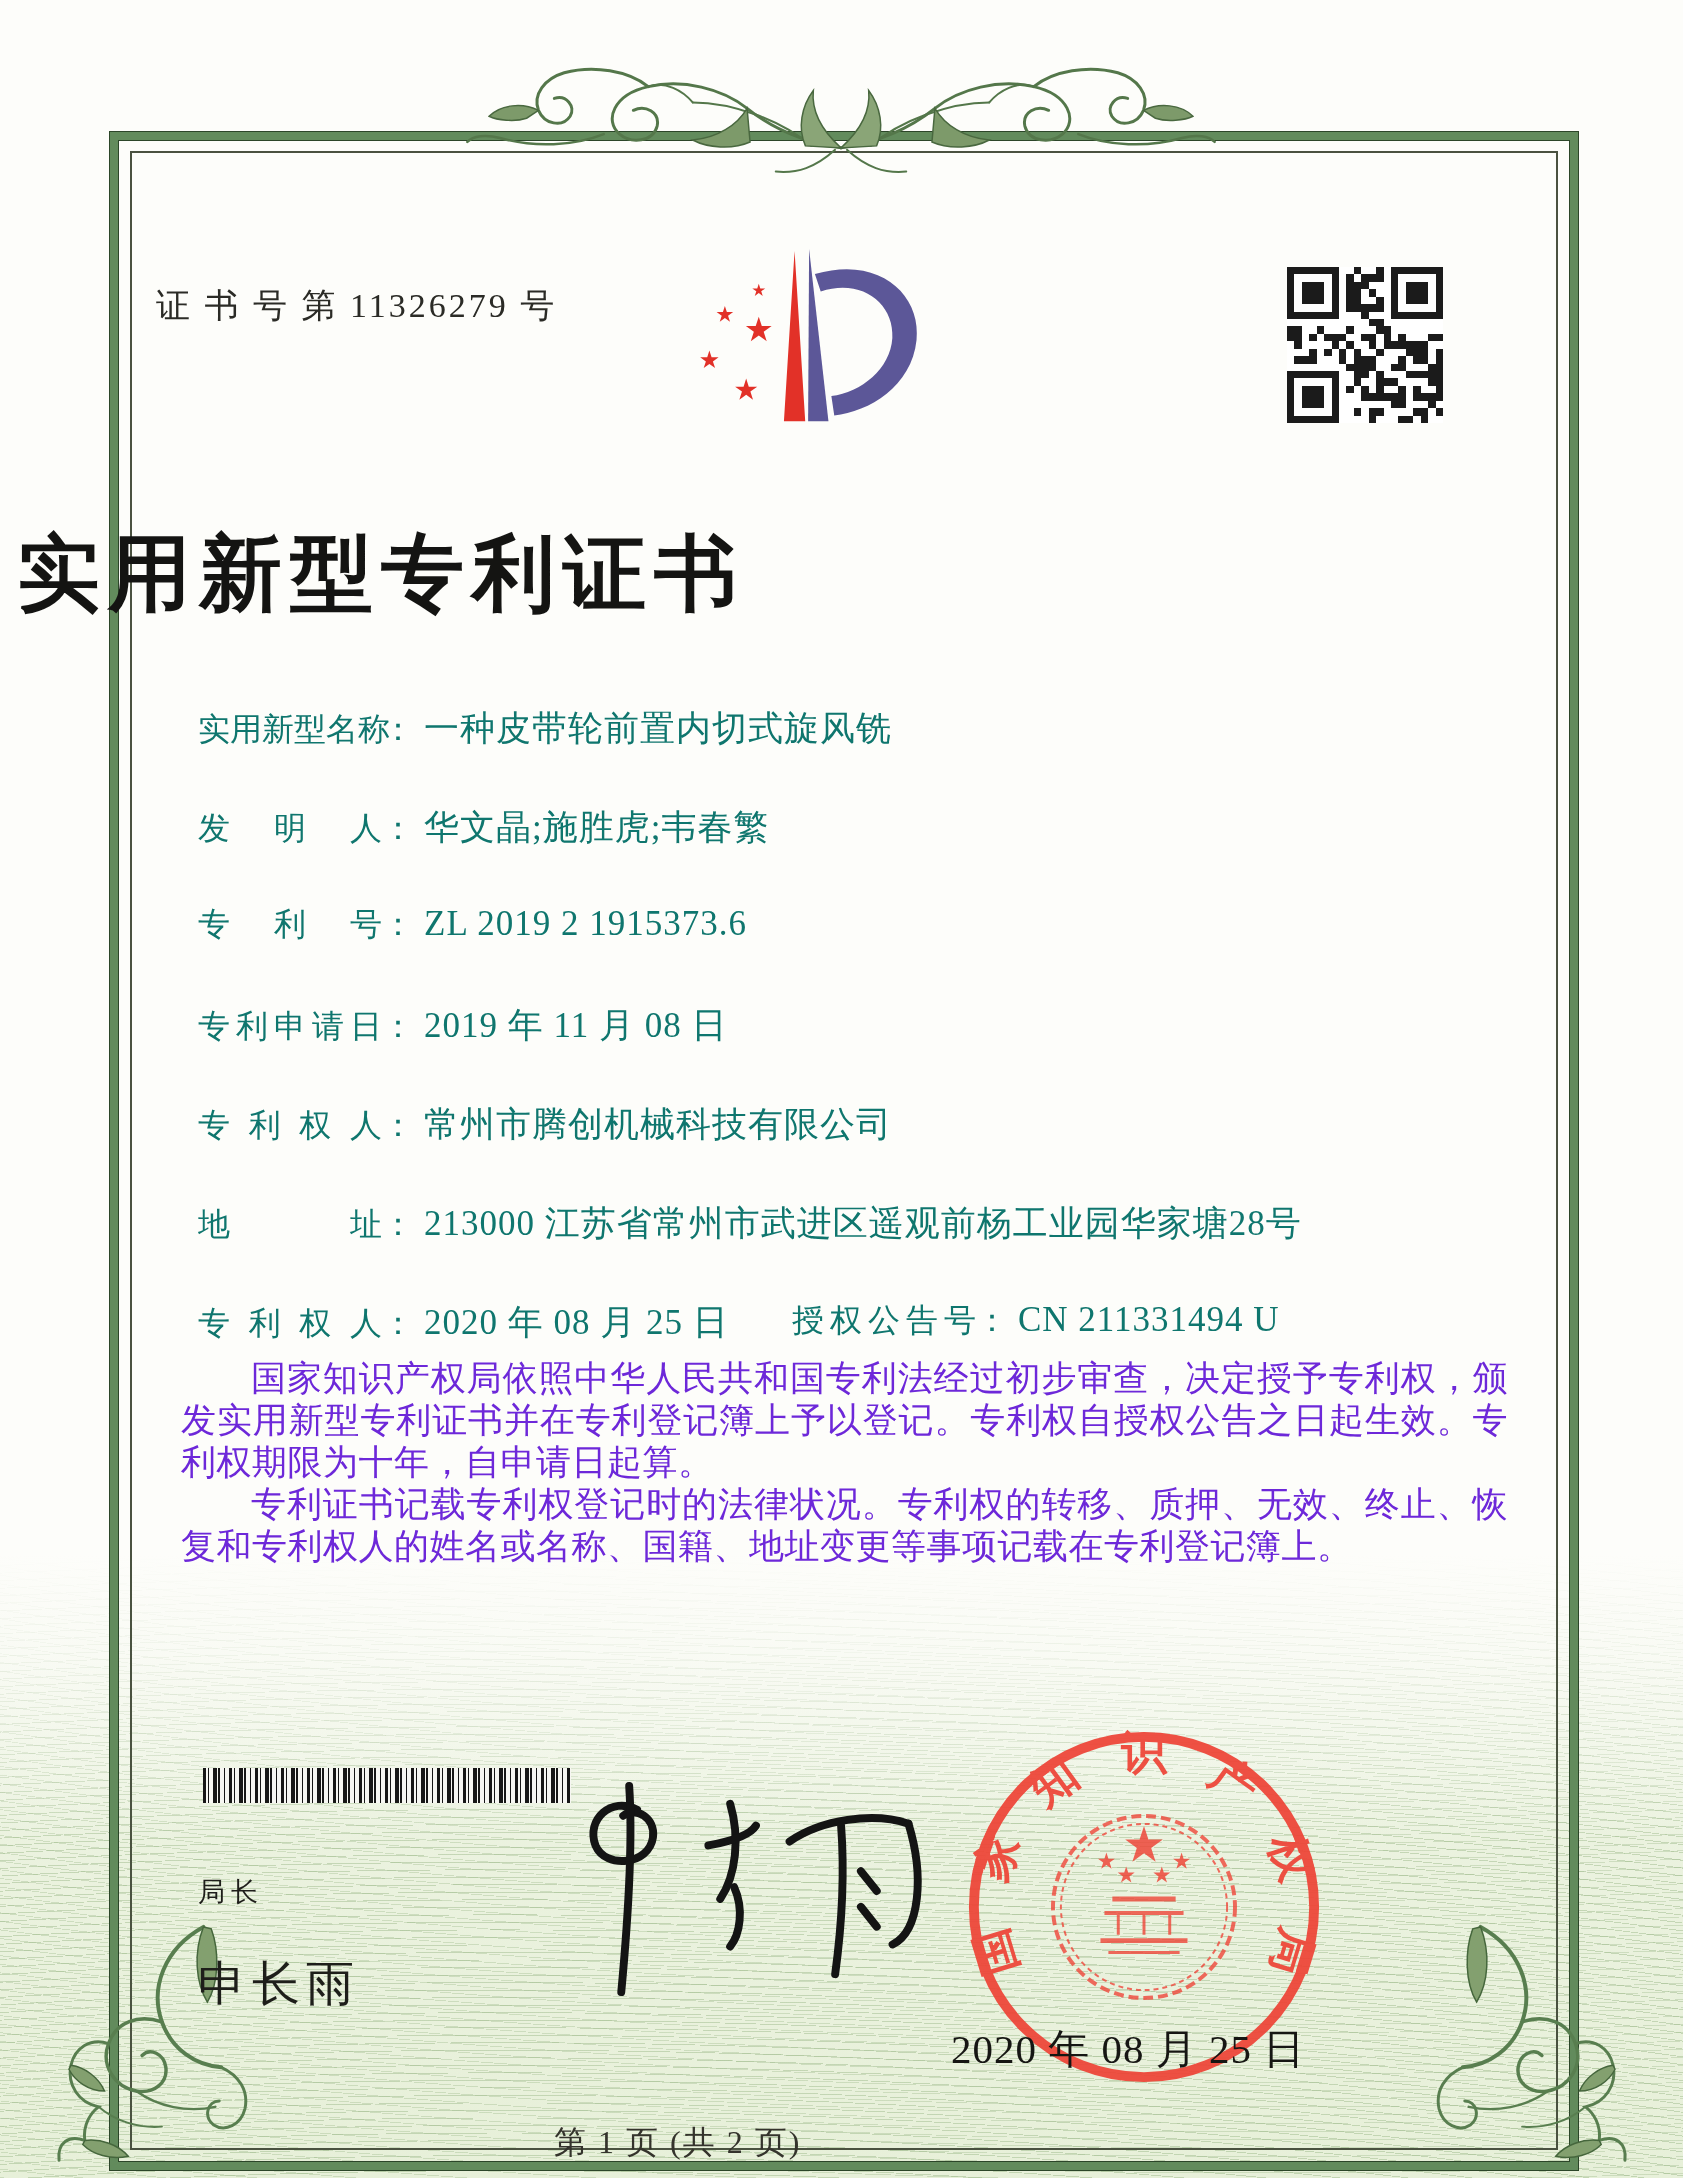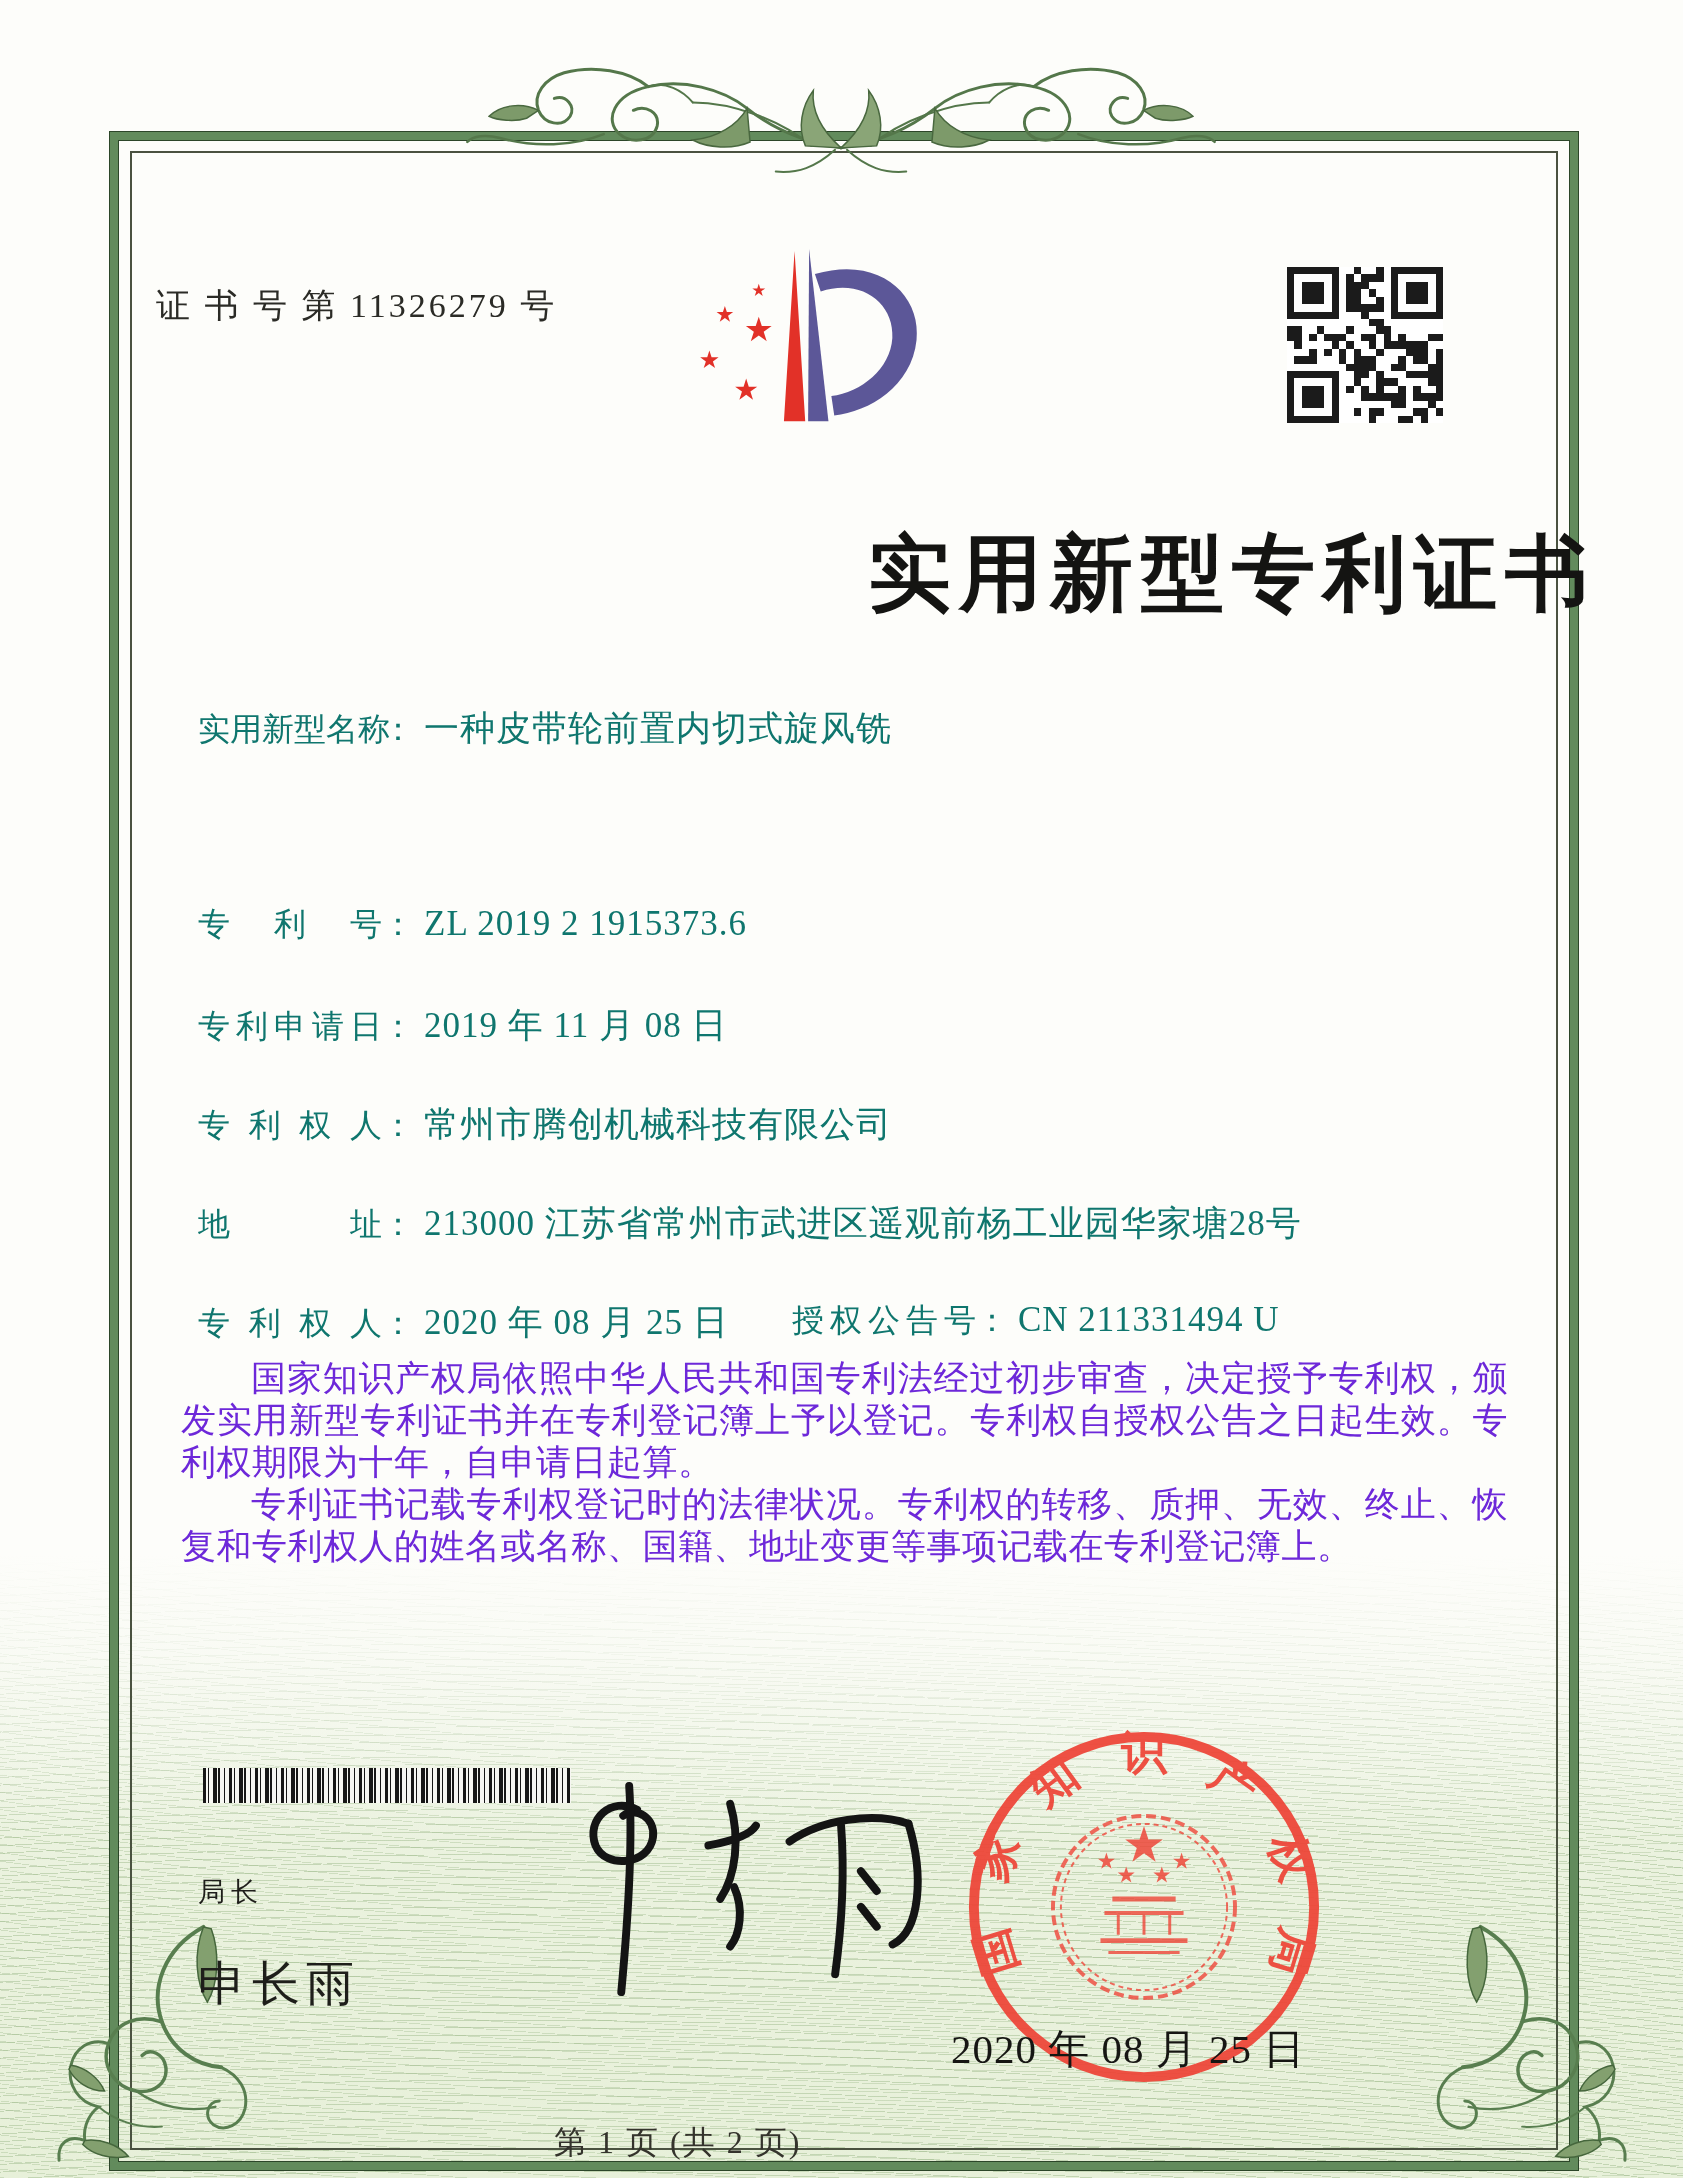--- a/index.html
+++ b/index.html
@@ -22,21 +22,21 @@
 
   .orn-top{position:absolute;left:465px;top:51px;width:752px;height:173px;}
   .corner{position:absolute;width:193px;height:262px;}
   .corner.bl{left:55px;top:1919px;}
   .corner.br{left:1436px;top:1919px;transform:scaleX(-1);}
 
   
   .cert-no{position:absolute;left:156px;top:283px;font-size:34px;letter-spacing:3px;color:#2b2b26;}
   .logo{position:absolute;left:691px;top:244px;width:242px;height:186px;}
   .qr{position:absolute;left:1287px;top:267px;width:156px;height:156px;}
-  .title{position:absolute;left:0;top:519px;width:1596px;text-align:right;
+  .title{position:absolute;left:17px;top:519px;width:1596px;text-align:left;
          font-size:83px;font-weight:bold;letter-spacing:8px;color:#141412;}
 
   
   .row{position:absolute;left:198px;white-space:nowrap;font-size:35px;color:#0f766e;}
   .flabel{display:inline-block;width:184px;font-size:32px;text-align:justify;text-align-last:justify;vertical-align:baseline;}
   .fcolon{font-size:32px;}
   .fvalue{padding-left:10px;letter-spacing:1px;}
   .grant2{position:absolute;left:594px;top:0;white-space:nowrap;}
 
   
@@ -134,20 +134,23 @@
       <path d="M0,14h7v7h-7z M1,15v5h5v-5z M2,16h3v3h-3z"></path>
       <path id="qr-m" d="M9 0h1v1h-1zM12 0h1v1h-1zM8 1h1v1h-1zM10 1h1v1h-1zM11 1h1v1h-1zM12 1h1v1h-1zM8 2h1v1h-1zM9 2h1v1h-1zM10 2h1v1h-1zM8 3h1v1h-1zM9 3h1v1h-1zM11 3h1v1h-1zM8 4h1v1h-1zM9 4h1v1h-1zM12 4h1v1h-1zM8 5h1v1h-1zM9 5h1v1h-1zM10 5h1v1h-1zM11 5h1v1h-1zM12 5h1v1h-1zM10 6h1v1h-1zM11 7h1v1h-1zM12 7h1v1h-1zM0 8h1v1h-1zM1 8h1v1h-1zM4 8h1v1h-1zM8 8h1v1h-1zM12 8h1v1h-1zM13 8h1v1h-1zM0 9h1v1h-1zM1 9h1v1h-1zM3 9h1v1h-1zM5 9h1v1h-1zM6 9h1v1h-1zM7 9h1v1h-1zM10 9h1v1h-1zM11 9h1v1h-1zM13 9h1v1h-1zM15 9h1v1h-1zM19 9h1v1h-1zM20 9h1v1h-1zM1 10h1v1h-1zM6 10h1v1h-1zM8 10h1v1h-1zM11 10h1v1h-1zM13 10h1v1h-1zM14 10h1v1h-1zM15 10h1v1h-1zM16 10h1v1h-1zM17 10h1v1h-1zM18 10h1v1h-1zM3 11h1v1h-1zM5 11h1v1h-1zM7 11h1v1h-1zM9 11h1v1h-1zM12 11h1v1h-1zM16 11h1v1h-1zM17 11h1v1h-1zM18 11h1v1h-1zM20 11h1v1h-1zM1 12h1v1h-1zM2 12h1v1h-1zM3 12h1v1h-1zM7 12h1v1h-1zM9 12h1v1h-1zM10 12h1v1h-1zM11 12h1v1h-1zM15 12h1v1h-1zM17 12h1v1h-1zM18 12h1v1h-1zM20 12h1v1h-1zM8 13h1v1h-1zM9 13h1v1h-1zM10 13h1v1h-1zM11 13h1v1h-1zM14 13h1v1h-1zM15 13h1v1h-1zM19 13h1v1h-1zM20 13h1v1h-1zM9 14h1v1h-1zM10 14h1v1h-1zM12 14h1v1h-1zM16 14h1v1h-1zM17 14h1v1h-1zM18 14h1v1h-1zM19 14h1v1h-1zM20 14h1v1h-1zM9 15h1v1h-1zM12 15h1v1h-1zM13 15h1v1h-1zM14 15h1v1h-1zM19 15h1v1h-1zM20 15h1v1h-1zM8 16h1v1h-1zM10 16h1v1h-1zM12 16h1v1h-1zM15 16h1v1h-1zM17 16h1v1h-1zM20 16h1v1h-1zM10 17h1v1h-1zM11 17h1v1h-1zM12 17h1v1h-1zM13 17h1v1h-1zM14 17h1v1h-1zM15 17h1v1h-1zM17 17h1v1h-1zM18 17h1v1h-1zM19 17h1v1h-1zM20 17h1v1h-1zM14 18h1v1h-1zM15 18h1v1h-1zM19 18h1v1h-1zM9 19h1v1h-1zM11 19h1v1h-1zM12 19h1v1h-1zM17 19h1v1h-1zM18 19h1v1h-1zM20 19h1v1h-1zM11 20h1v1h-1zM15 20h1v1h-1zM16 20h1v1h-1zM18 20h1v1h-1z"></path>
     </g>
   </svg>
 
   <div class="title">实用新型专利证书</div>
 
   <div class="row" style="top:705px">
     <span class="flabel">实用新型名称</span><span class="fcolon">：</span><span class="fvalue">一种皮带轮前置内切式旋风铣</span>
   </div>
+  <div class="row" style="top:804px">
+    <span class="flabel">发明人</span><span class="fcolon">：</span><span class="fvalue">华文晶;施胜虎;韦春繁</span>
+  </div>
   <div class="row" style="top:903px">
     <span class="flabel">专利号</span><span class="fcolon">：</span><span class="fvalue">ZL 2019 2 1915373.6</span>
   </div>
   <div class="row" style="top:1002px">
     <span class="flabel">专利申请日</span><span class="fcolon">：</span><span class="fvalue">2019 年 11 月 08 日</span>
   </div>
   <div class="row" style="top:1101px">
     <span class="flabel">专利权人</span><span class="fcolon">：</span><span class="fvalue">常州市腾创机械科技有限公司</span>
   </div>
   <div class="row" style="top:1200px">

